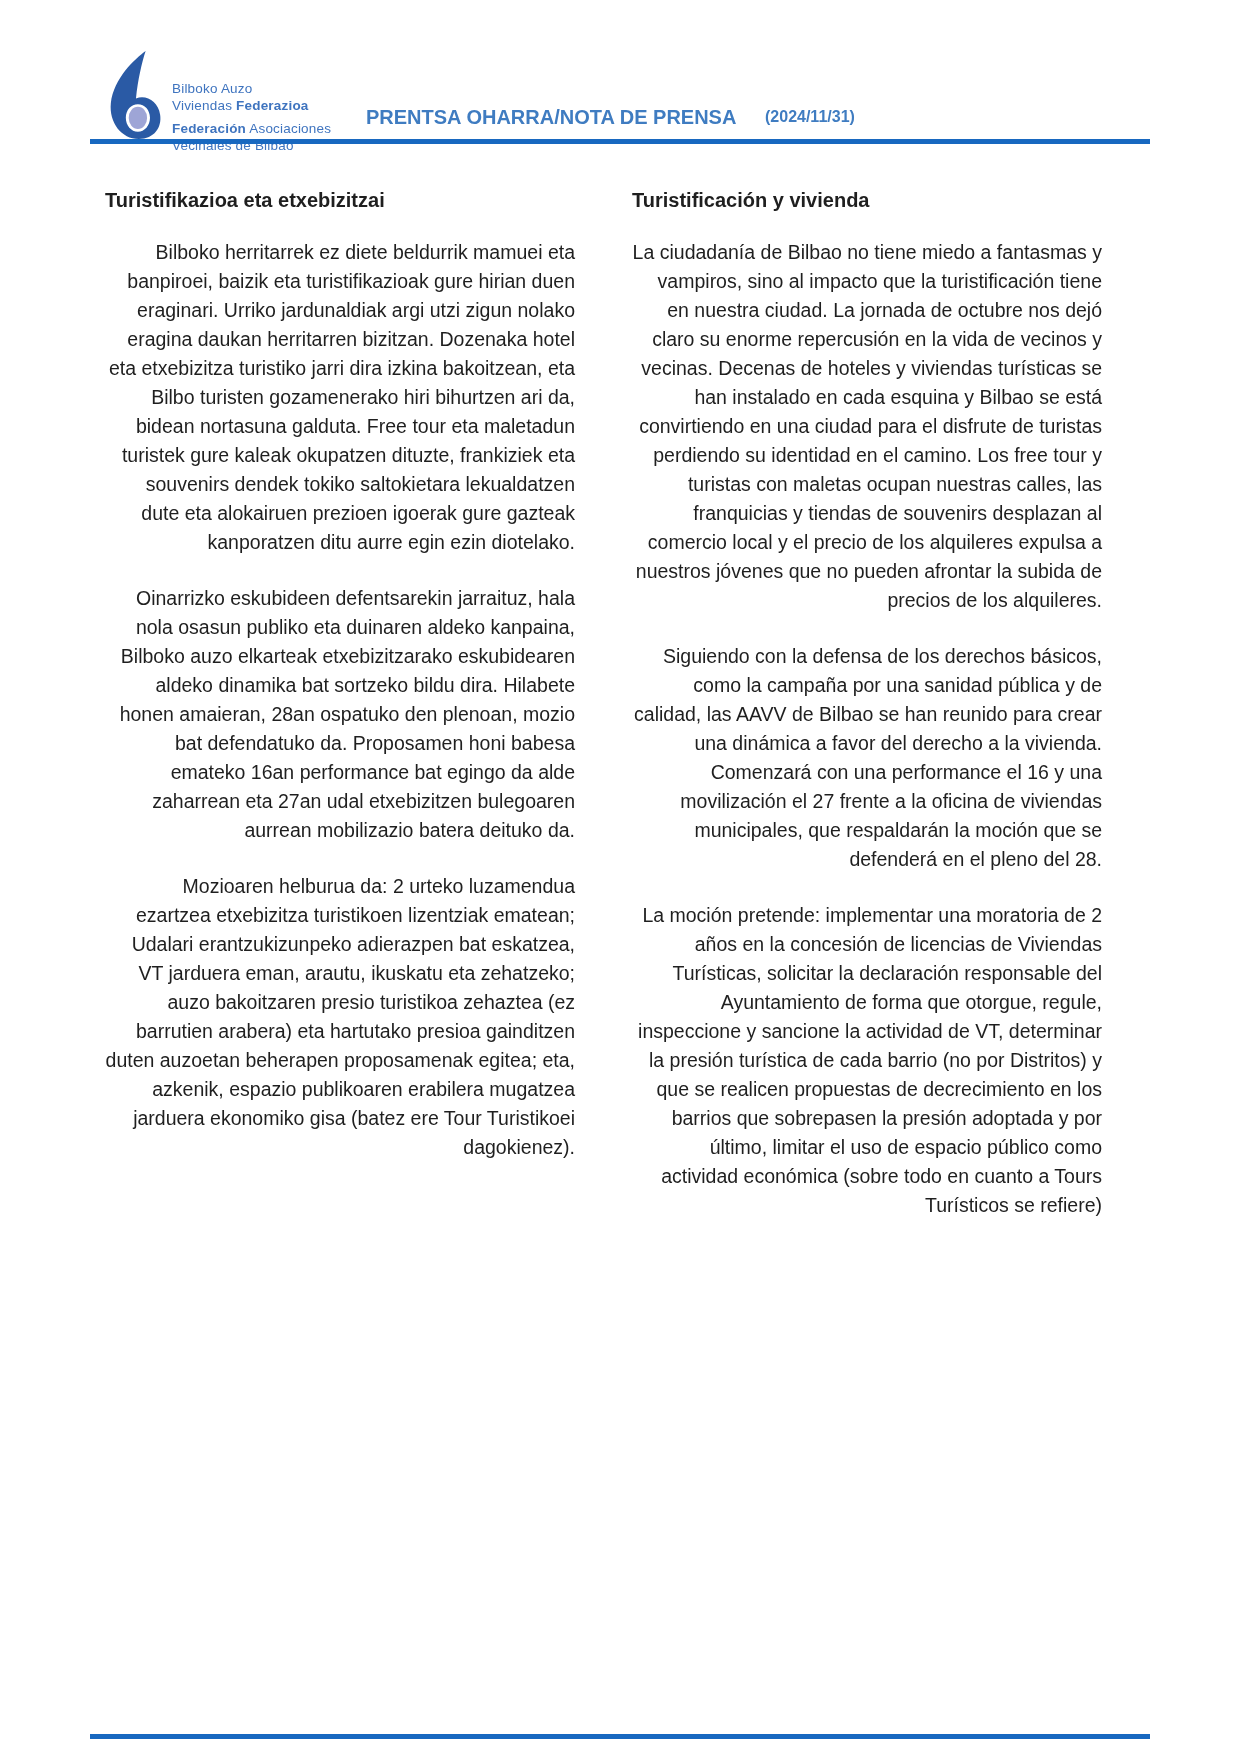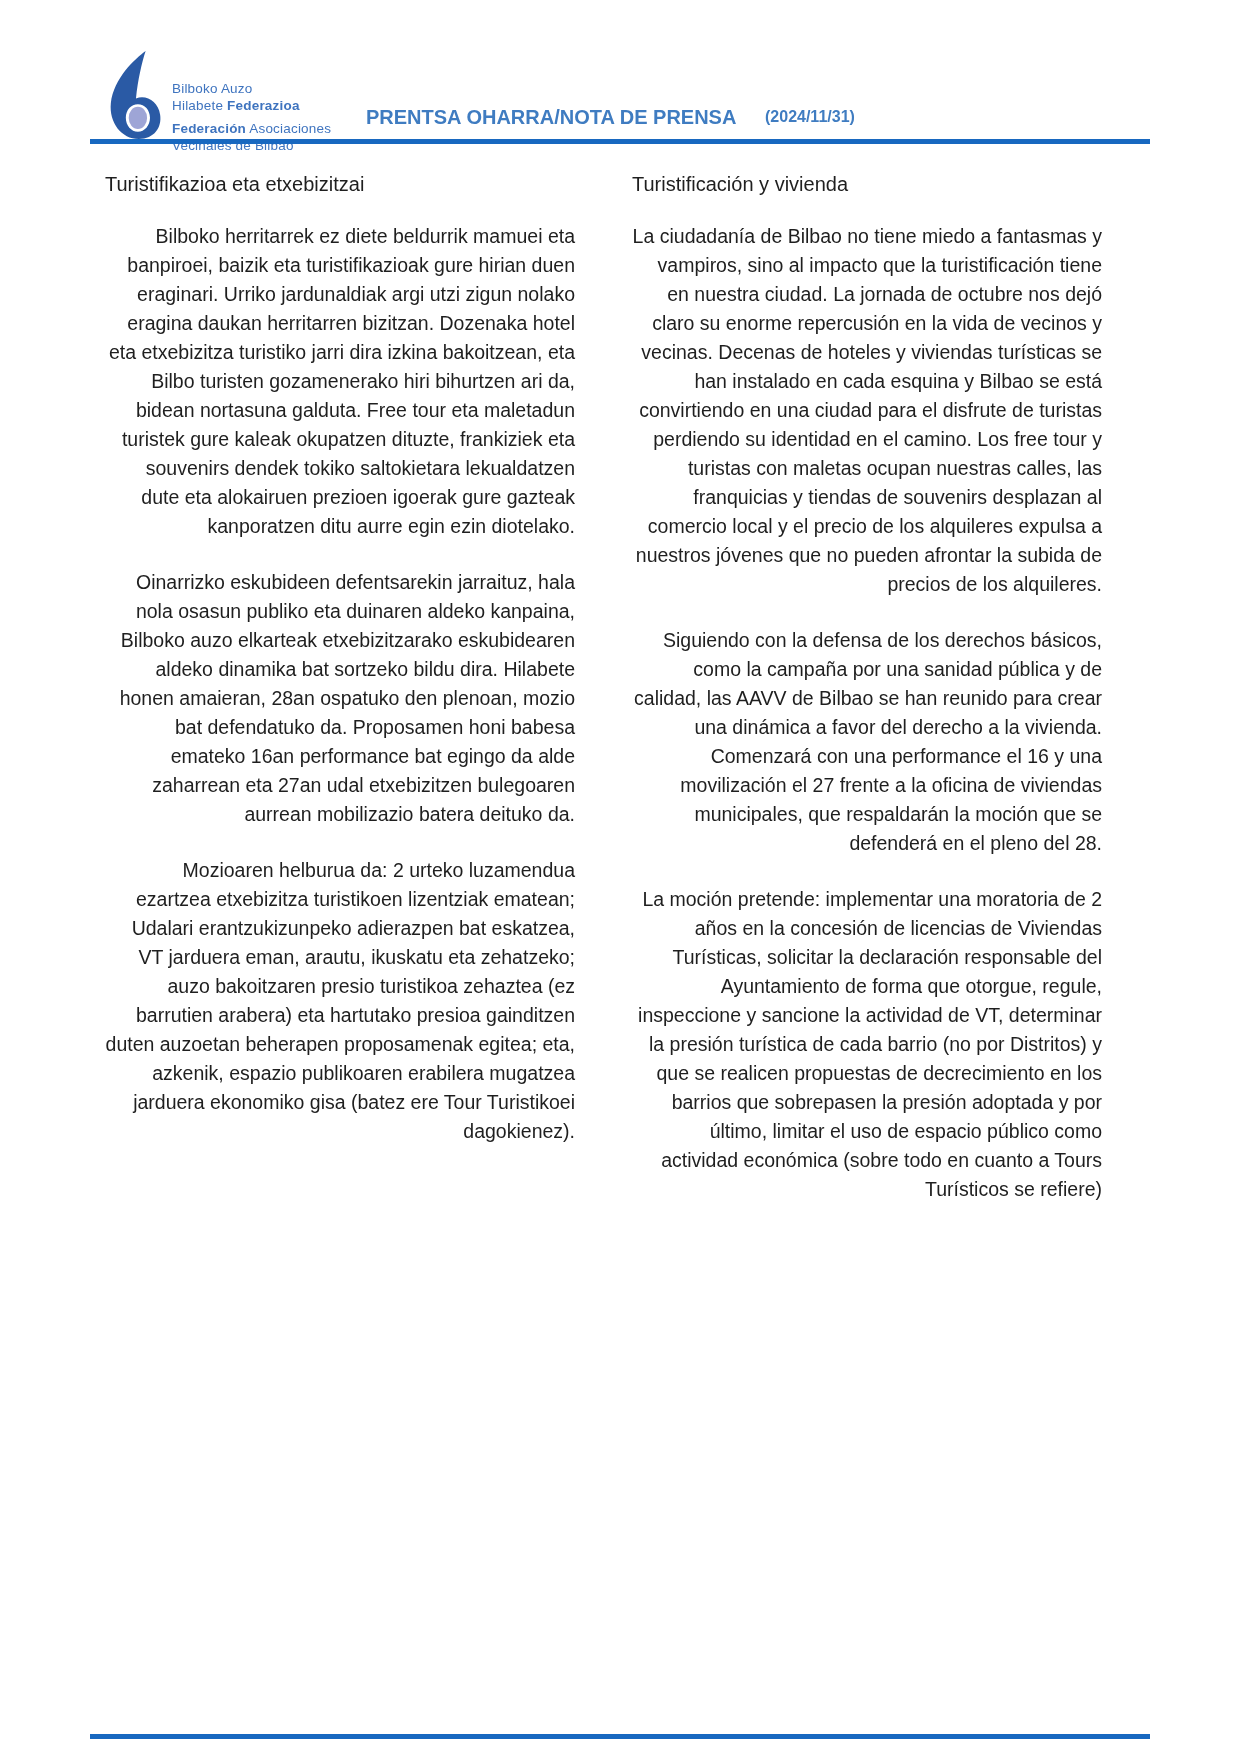--- a/index.html
+++ b/index.html
@@ -42,22 +42,22 @@
   .rule-bottom { top: 1734px; }
 
   
   .content {
     position: absolute; left: 105px; top: 172px;
     width: 997px;
     display: flex; gap: 57px;
   }
   .col { width: 470px; }
   .col h2 {
-    margin: 0 0 26px 0;
-    font-size: 20px; line-height: 24px; font-weight: normal;
+    margin: 16px 0 26px 0;
+    font-size: 20px; line-height: 24px; font-weight: bold;
     color: #1f1f1f;
   }
   .col p {
     margin: 14px 0 27px 0;
     font-size: 19.5px; line-height: 29px;
     text-align: right;
   }
 </style>
 </head>
 <body>
@@ -73,21 +73,21 @@
          M33 57 C 40 57, 45.5 63, 45.5 71
          C 45.5 79, 40 85.5, 33 85.5
          C 26 85.5, 20.5 79, 20.5 71
          C 20.5 63, 26 57, 33 57 Z"></path>
     <ellipse cx="33" cy="71.2" rx="9.5" ry="11.5" fill="#9ea5d6"></ellipse>
   </svg>
 </div>
 
 <div class="logo-text">
   <div class="logo-line"><span>Bilboko Auzo</span><span class="b"></span><span></span></div>
-  <div class="logo-line"><span>Hilabete </span><span class="b">Federazioa</span><span></span></div>
+  <div class="logo-line"><span>Viviendas </span><span class="b">Federazioa</span><span></span></div>
   <div class="logo-line gap"><span></span><span class="b">Federación</span><span> Asociaciones</span></div>
   <div class="logo-line"><span>Vecinales de Bilbao</span><span class="b"></span><span></span></div>
 </div>
 
 <div class="header-title">PRENTSA OHARRA/NOTA DE PRENSA</div>
 <div class="header-date">(2024/11/31)</div>
 
 <div class="rule rule-top"></div>
 
 <div class="content">

